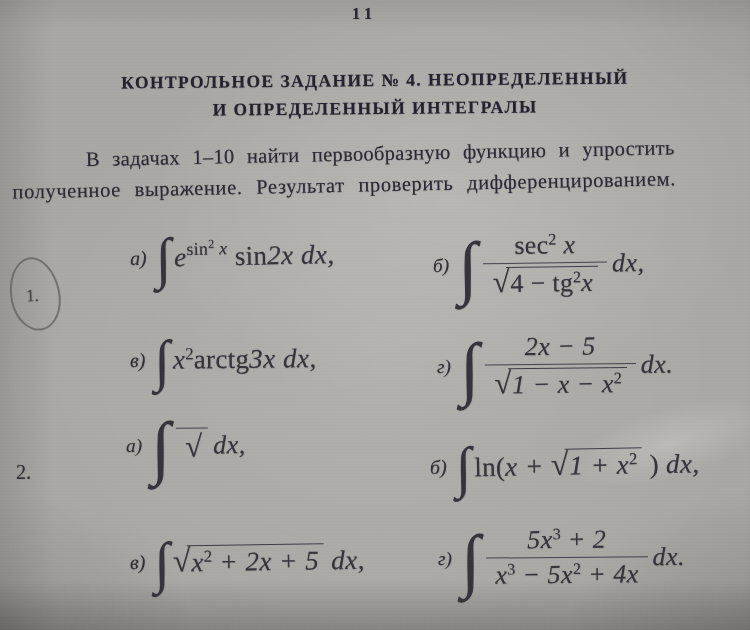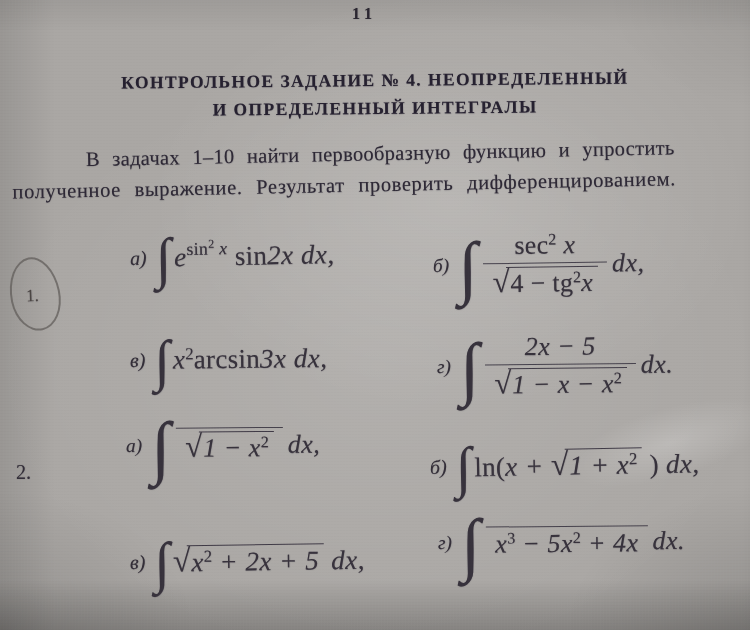--- a/index.html
+++ b/index.html
@@ -123,21 +123,21 @@
               <span class="rsign">√</span>
               <span class="rbody"><span class="fn">4 − </span><span class="fn">tg</span><span class="sup">2</span><span class="mi">x</span></span>
             </span></span>
       </span>
       <span class="expr mi">dx,</span>
     </div>
 
     <div class="row irow r1v">
       <span class="plabel">в)</span>
       <span class="integral">∫</span>
-      <span class="expr"><span class="mi">x</span><span class="sup">2</span><span class="fn">arcsin</span><span class="mi">3x dx,</span></span>
+      <span class="expr"><span class="mi">x</span><span class="sup">2</span><span class="fn">arctg</span><span class="mi">3x dx,</span></span>
     </div>
 
     <div class="row frow r1g">
       <span class="plabel">г)</span>
       <span class="integral">∫</span>
       <span class="frac">
         <span class="num"><span class="mi">2x − 5</span></span>
         <span class="den"><span class="sqrt">
               <span class="rsign">√</span>
               <span class="rbody"><span class="mi">1 − x − x</span><span class="sup">2</span></span>
@@ -147,21 +147,20 @@
     </div>
 
     <div class="abs p2num">2.</div>
 
     <div class="row frow r2a">
       <span class="plabel">а)</span>
       <span class="integral">∫</span>
       <span class="frac">
         <span class="den"><span class="sqrt">
               <span class="rsign">√</span>
-              <span class="rbody"><span class="mi">1 − x</span><span class="sup">2</span></span>
             </span></span>
       </span>
       <span class="expr mi">dx,</span>
     </div>
 
     <div class="row irow r2b">
       <span class="plabel">б)</span>
       <span class="integral">∫</span>
       <span class="expr"><span class="fn">ln(</span><span class="mi">x + </span><span class="sqrt">
             <span class="rsign">√</span>
@@ -175,19 +174,20 @@
       <span class="expr"><span class="sqrt">
             <span class="rsign">√</span>
             <span class="rbody"><span class="mi">x</span><span class="sup">2</span><span class="mi"> + 2x + 5</span></span>
           </span><span class="mi tailpad">dx,</span></span>
     </div>
 
     <div class="row frow r2g">
       <span class="plabel">г)</span>
       <span class="integral">∫</span>
       <span class="frac">
+        <span class="num"><span class="mi">5x</span><span class="sup">3</span><span class="mi"> + 2</span></span>
         <span class="den"><span class="mi">x</span><span class="sup">3</span><span class="mi"> − 5x</span><span class="sup">2</span><span class="mi"> + 4x</span></span>
       </span>
       <span class="expr mi">dx.</span>
     </div>
 
   </div>
 </div>
 
 </body></html>

